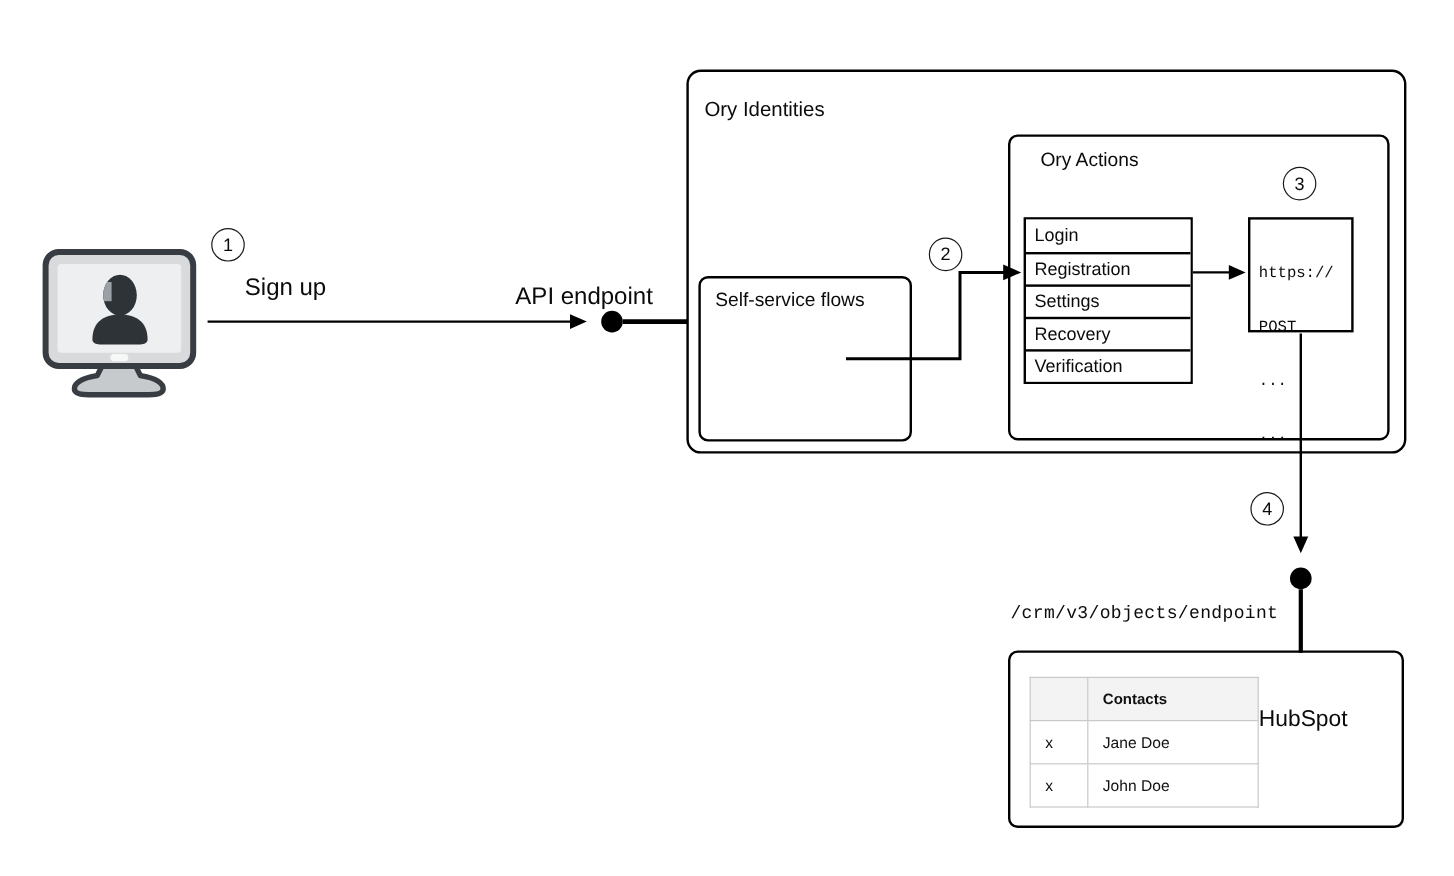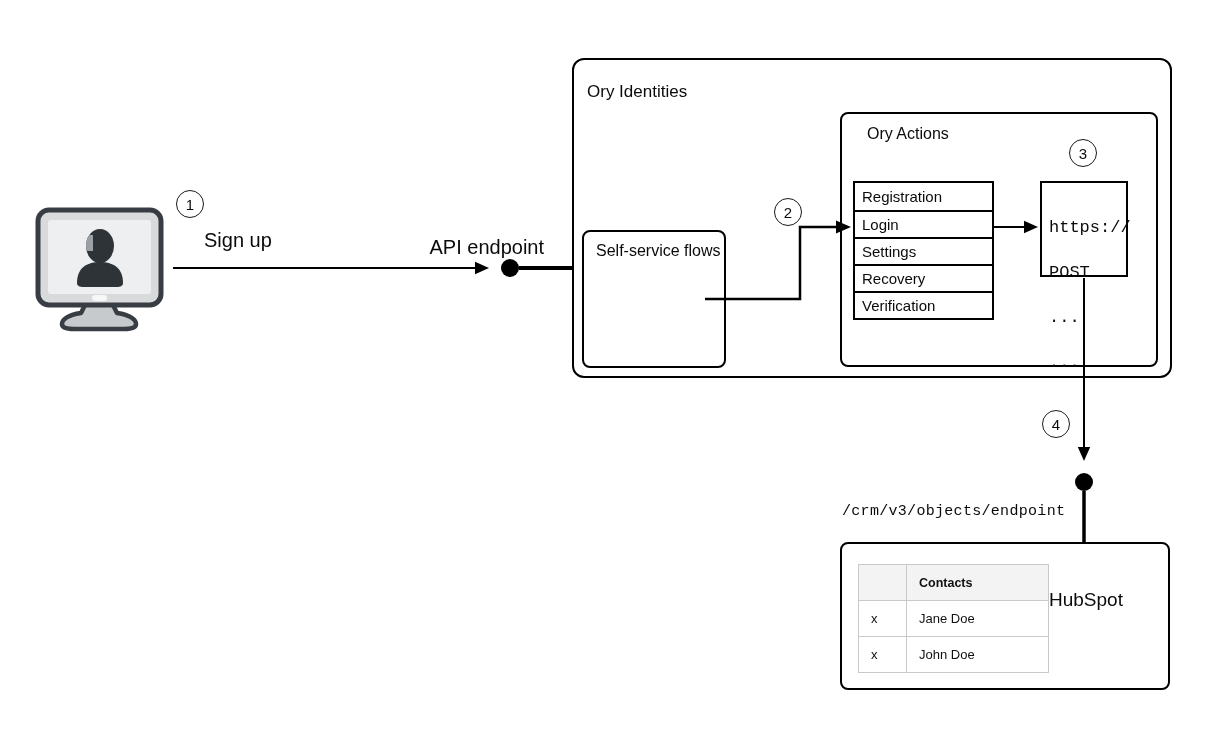--- a/index.html
+++ b/index.html
@@ -68,21 +68,21 @@
   .code-box {
     position: absolute;
     left: 1040px;
     top: 181px;
     width: 88px;
     height: 96px;
     border: 2.5px solid #000000;
     background: #ffffff;
     padding: 7px 0 0 7px;
     font-family: "Liberation Mono", "DejaVu Sans Mono", monospace;
-    font-size: 17px;
+    font-size: 13px;
     line-height: 15px;
     white-space: pre;
     z-index: 2;
   }
 
   
   .plain-label { position: absolute; font-size: 20px; white-space: nowrap; z-index: 6; }
   .mono-label {
     position: absolute;
     font-family: "Liberation Mono", "DejaVu Sans Mono", monospace;
@@ -159,31 +159,31 @@
     <rect x="50" y="28" width="9" height="16" fill="#9aa0a5" clip-path="url(#headClip)"></rect>
     <path d="M43 76 C43 60 54 55 66 55 C78 55 89 60 89 76 C89 79 86 80 83 80 L49 80 C46 80 43 79 43 76 Z" fill="#2e3338"></path>
 
     <rect x="58" y="88" width="15" height="6" rx="3" fill="#f6f7f7"></rect>
   </svg>
 
   <div class="frame" style="left:572px; top:58px; width:600px; height:320px; border-radius:12px;">
     <div class="frame-title" style="left:13px; top:11px;margin-top:11px;">Ory Identities</div>
   </div>
 
-  <div class="frame" style="left:582px; top:230px; width:144px; height:138px; border-radius:8px;">
+  <div class="frame" style="left:582px; top:230px; width:178px; height:138px; border-radius:8px;">
     <div class="frame-title" style="left:12px; top:10px; font-size:16px;">Self-service flows</div>
   </div>
 
   <div class="frame" style="left:840px; top:112px; width:318px; height:255px; border-radius:8px;">
     <div class="frame-title" style="left:25px; top:11px; font-size:16px;">Ory Actions</div>
   </div>
 
   <div class="flows-table">
+    <div class="flows-row">Login</div>
     <div class="flows-row">Registration</div>
-    <div class="flows-row">Login</div>
     <div class="flows-row">Settings</div>
     <div class="flows-row">Recovery</div>
     <div class="flows-row">Verification</div>
   </div>
 
   <div class="code-box">
     <div>https://</div>
     <div>POST</div>
     <div>...</div>
     <div>...</div>

